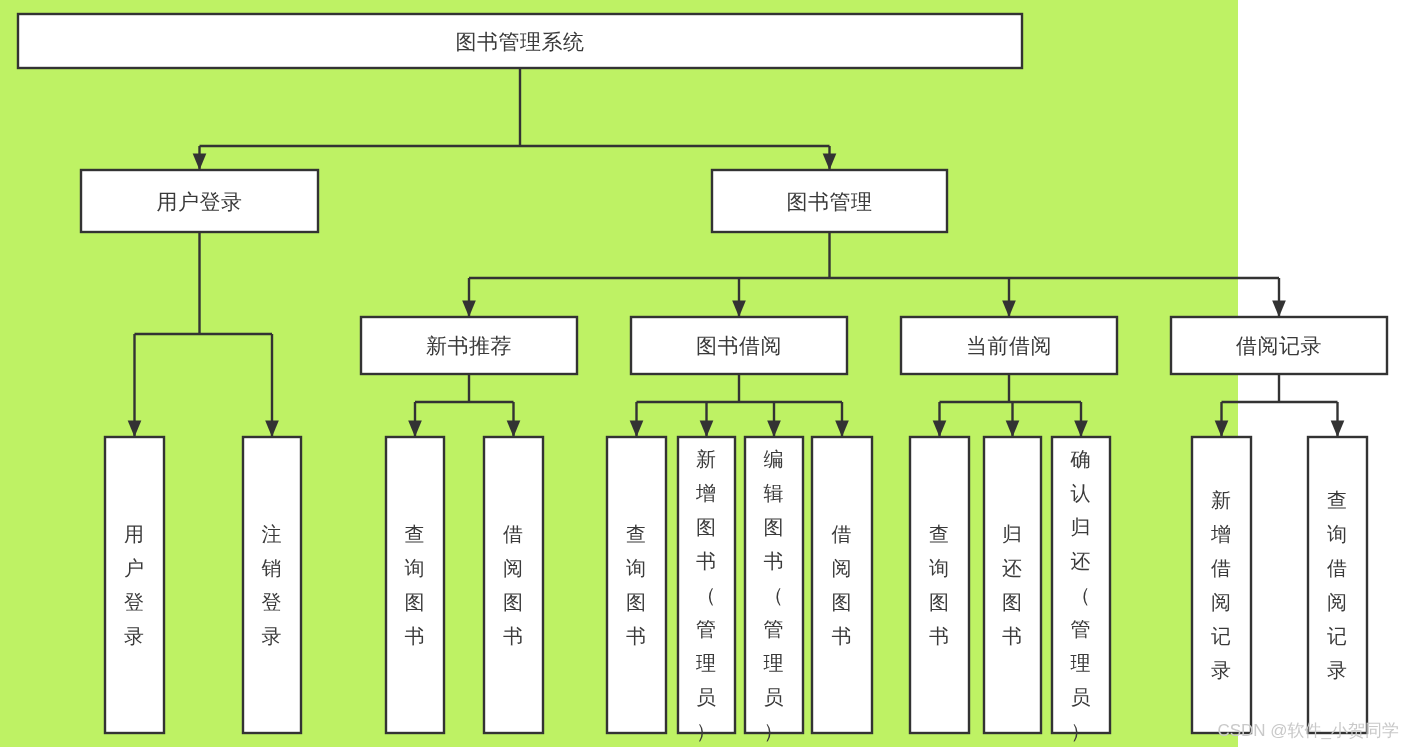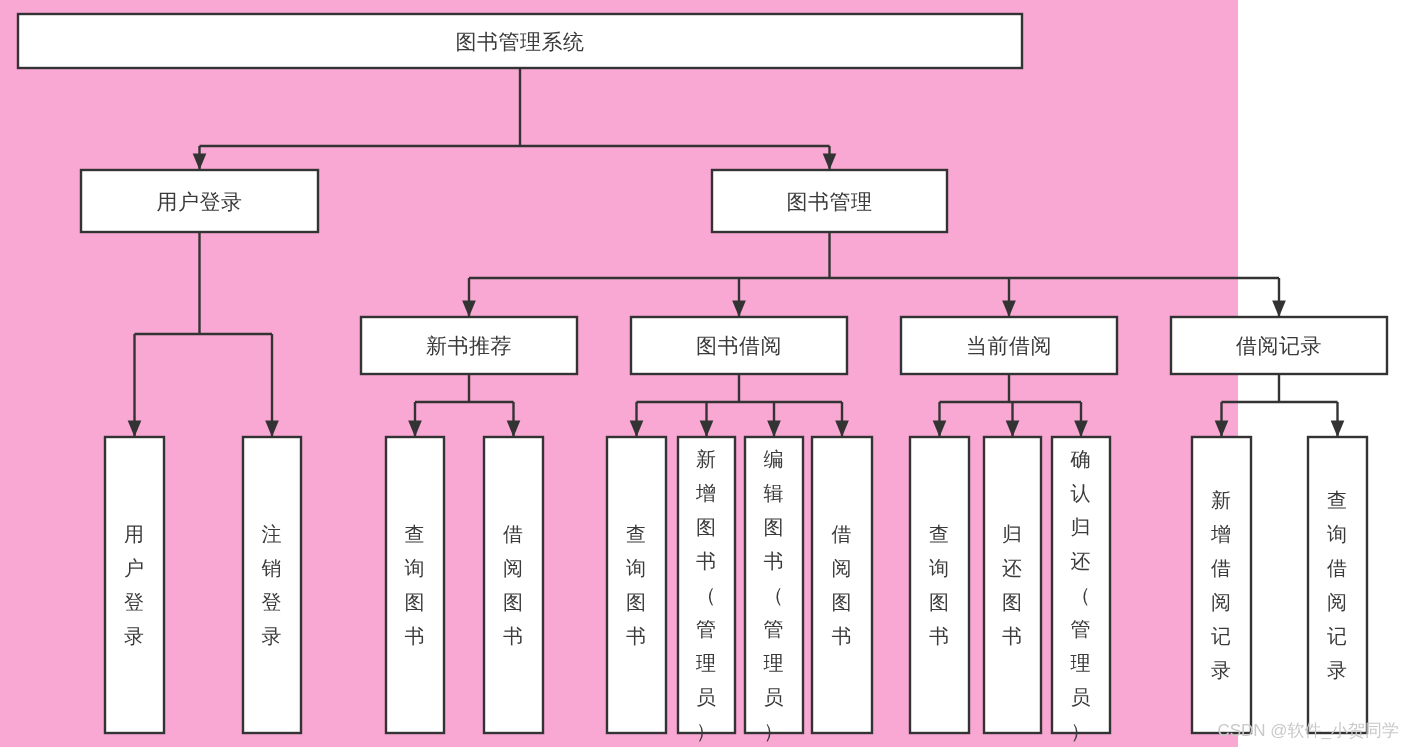--- a/index.html
+++ b/index.html
@@ -11,21 +11,21 @@
   body {
     width: 1405px;
     height: 747px;
     font-family: "Liberation Sans", "DejaVu Sans", sans-serif;
     overflow: hidden;
   }
   #diagram-root {
     position: relative;
     width: 1238px;
     height: 747px;
-    background: #f9a8d4;
+    background: #bef264;
   }
   svg.diagram-canvas {
     position: absolute;
     left: 0;
     top: 0;
     width: 1405px;
     height: 747px;
     display: block;
   }
   .node-box {

